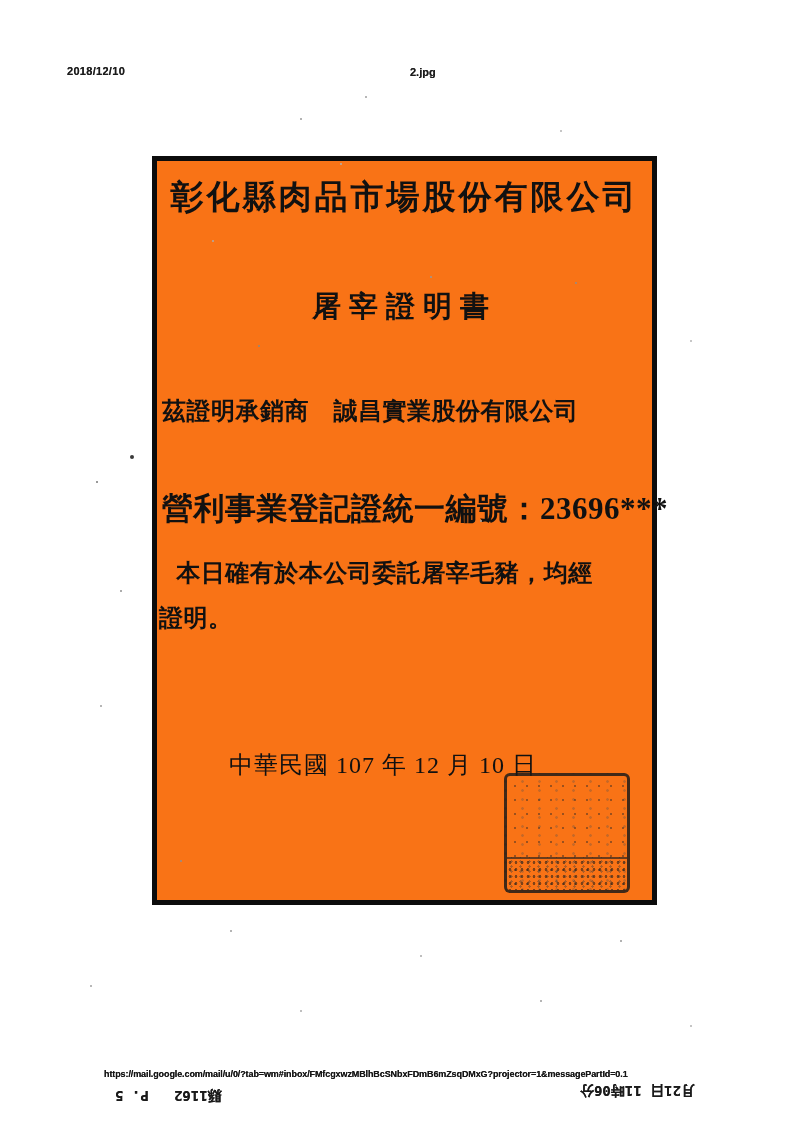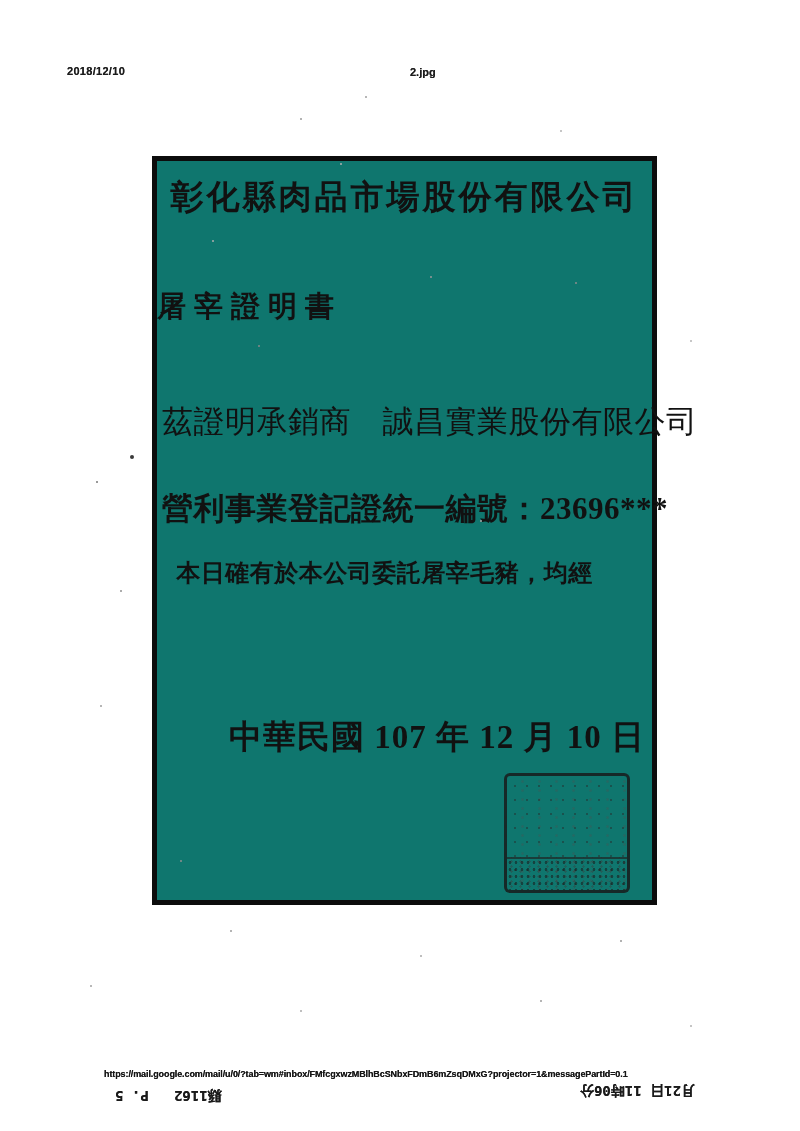--- a/index.html
+++ b/index.html
@@ -26,56 +26,56 @@
     font-family: "Liberation Sans", sans-serif;
     font-size: 11px; font-weight: 700; color: #1c1c1c;
     text-shadow: 0 0 0.6px #444;
   }
 
   
   .doc-box {
     position: absolute; left: 152px; top: 156px;
     width: 495px; height: 739px;
     border: 5px solid #0c0c0c;
-    background: #0f766e;
+    background: #f97316;
   }
   .company-name {
     position: absolute; left: 0; right: 0; top: 14px;
     text-align: center;
     font-size: 33px; font-weight: 700;
     letter-spacing: 3px;
     white-space: nowrap;
   }
   .doc-title {
     position: absolute; left: 0; right: 0; top: 126px;
-    text-align: left;
+    text-align: center;
     font-size: 29px; font-weight: 700;
     letter-spacing: 8px;
     white-space: nowrap;
   }
   .consignor-line {
-    position: absolute; left: 5px; top: 240px;
-    font-size: 31px; font-weight: 400;
+    position: absolute; left: 5px; top: 234px;
+    font-size: 24px; font-weight: 700;
     letter-spacing: 0.5px; white-space: pre;
   }
   .registration-line {
     position: absolute; left: 5px; top: 283px;
     font-size: 31px; font-weight: 700;
     letter-spacing: 0.5px; white-space: pre; margin-top: 44px;
   }
   .body-text {
     position: absolute; left: 2px; right: 2px; top: 390px;
     font-size: 24px; font-weight: 700;
     line-height: 45px; letter-spacing: 0.5px;
   }
   .body-line { white-space: nowrap; }
   .body-line.indent { text-indent: 0.72em; }
   .date-line {
-    position: absolute; left: 72px; top: 554px;
-    font-size: 33px; font-weight: 700;
+    position: absolute; left: 72px; top: 588px;
+    font-size: 24px; font-weight: 400;
     letter-spacing: 1px; white-space: pre;
   }
 
   
   .stamp {
     position: absolute; left: 347px; top: 612px;
     width: 120px; height: 114px;
     border: 3px solid rgba(25,25,25,0.82);
     border-radius: 6px;
     background-image:
@@ -143,20 +143,21 @@
   <div class="filename">2.jpg</div>
 
   <div class="doc-box">
     <div class="company-name">彰化縣肉品市場股份有限公司</div>
     <div class="doc-title">屠宰證明書</div>
     <div class="consignor-line">茲證明承銷商　誠昌實業股份有限公司</div>
     <div class="registration-line">營利事業登記證統一編號：23696***</div>
 
     <div class="body-text">
       <div class="body-line indent">本日確有於本公司委託屠宰毛豬，均經</div>
+      <div class="body-line">證明。</div>
     </div>
 
     <div class="date-line">中華民國 107 年 12 月 10 日</div>
 
     <div class="stamp">
       <div class="stamp-band"></div>
     </div>
   </div>
 
   <div class="footer-url">https://mail.google.com/mail/u/0/?tab=wm#inbox/FMfcgxwzMBlhBcSNbxFDmB6mZsqDMxG?projector=1&amp;messagePartId=0.1</div>

